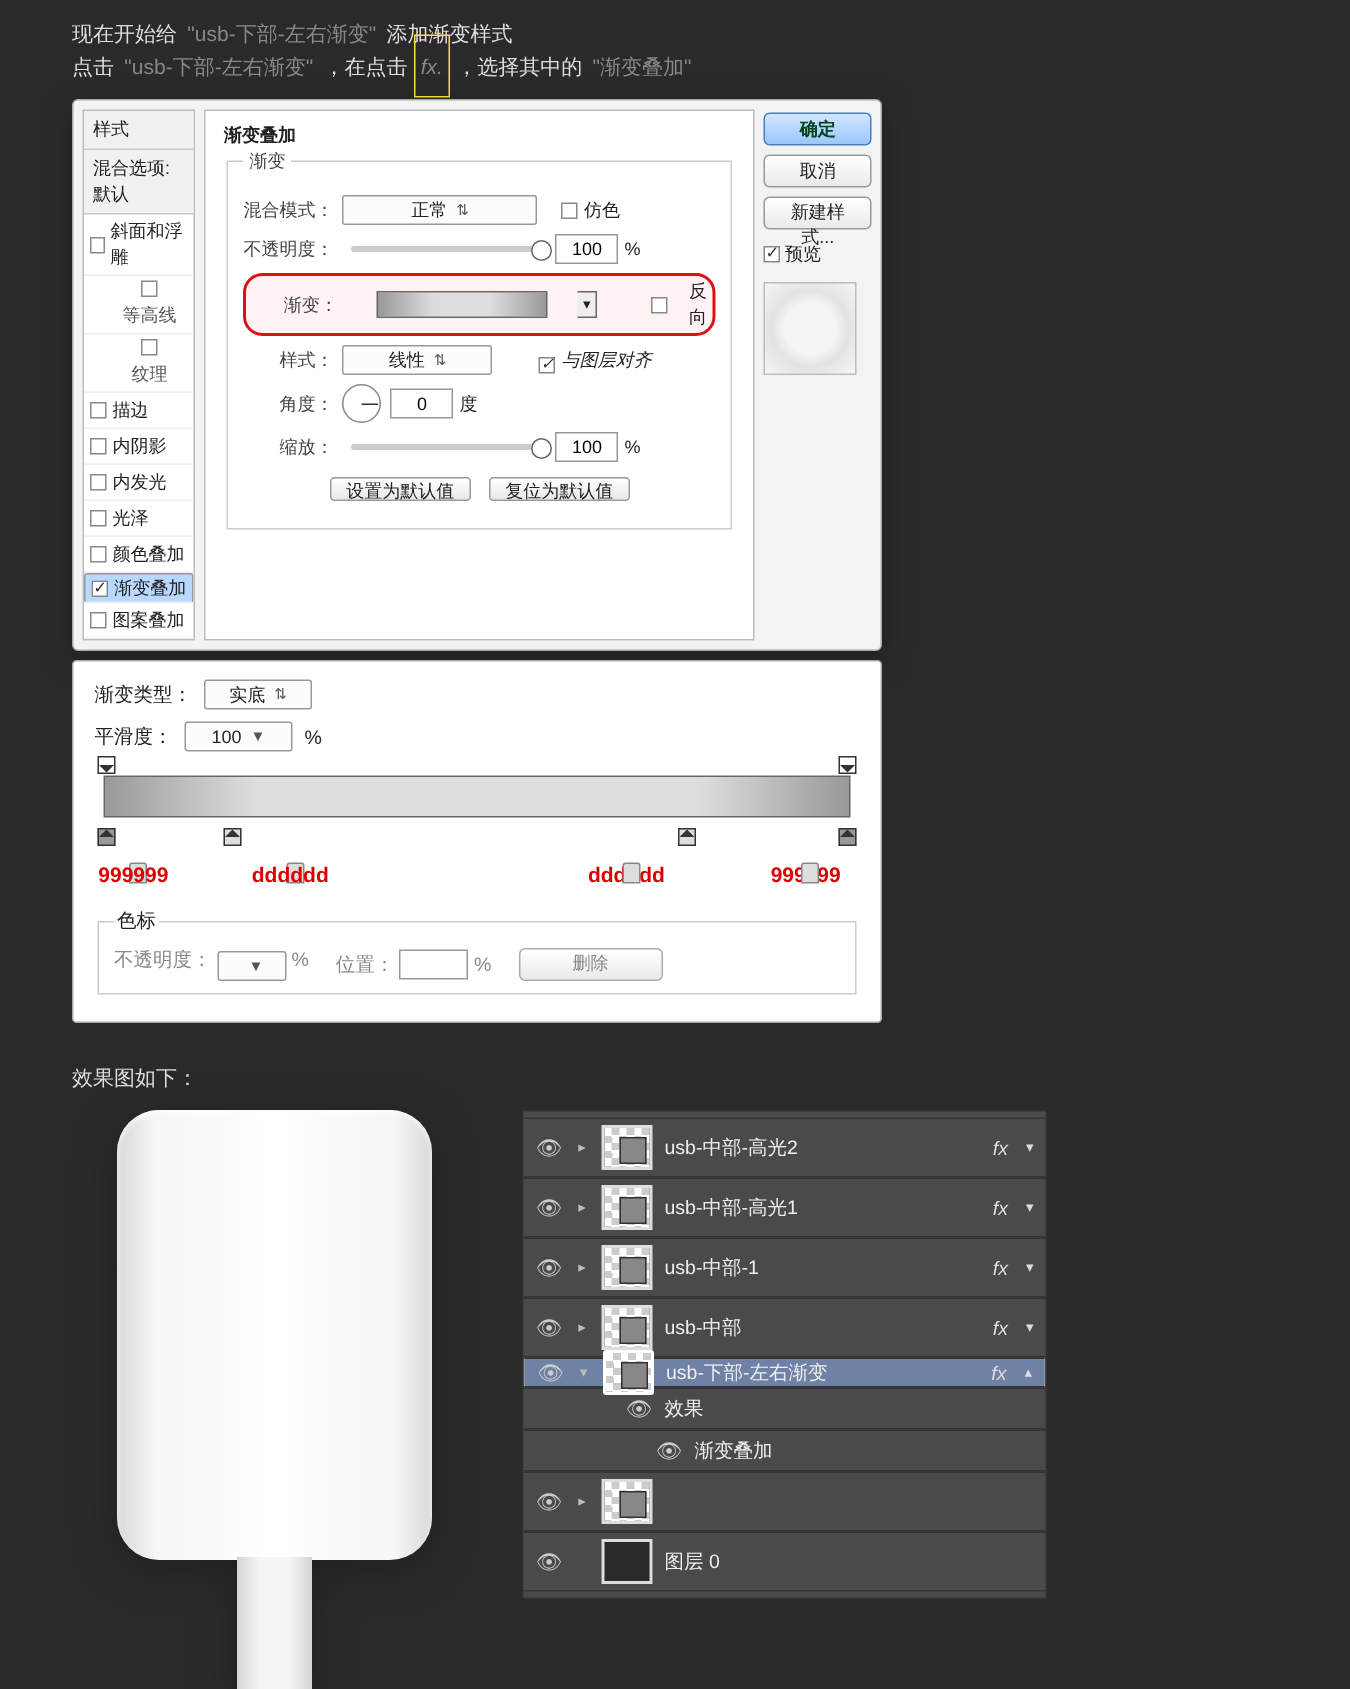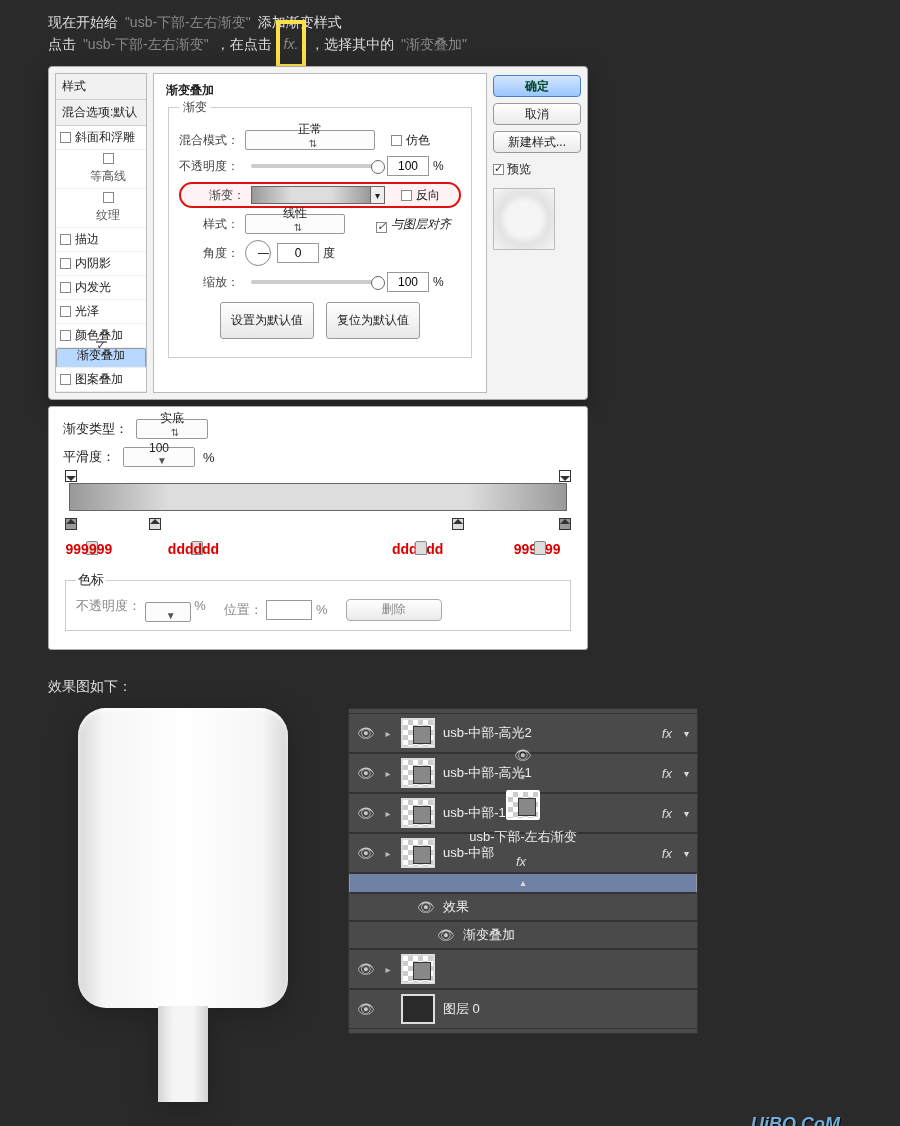--- a/index.html
+++ b/index.html
@@ -54,31 +54,31 @@
     flex: 1;
     border: 1px solid #bbb;
     background: #fff;
     padding: 8px 12px 12px;
     color: #222;
   }
   .center-col fieldset { border:1px solid #ccc; padding: 8px 10px 12px; }
   .center-col legend { padding: 0 4px; color:#444; font-size:12px; }
   .frow { display:flex; align-items:center; margin: 6px 0; font-size:12px; }
   .frow .flabel { width: 60px; text-align:right; color:#444; margin-right:6px; }
-  .sel { border:1px solid #999; background:#fcfcfc; height:20px; font-size:12px; padding:0 4px; border-radius:2px; display:inline-flex; align-items:center; justify-content:flex-end;flex-direction:column; }
+  .sel { border:1px solid #999; background:#fcfcfc; height:20px; font-size:12px; padding:0 4px; border-radius:2px; display:inline-flex; align-items:center; justify-content:center; }
   .sel .arrows { font-size:10px; color:#555; margin-left:6px; }
   .num { width:42px; height:20px; border:1px solid #999; text-align:center; font-size:12px; }
   .slider { flex:1; max-width:130px; height:4px; background:#ccc; border-radius:2px; position:relative; margin:0 6px; }
   .slider::after { content:""; position:absolute; right:-4px; top:-4px; width:12px; height:12px; border-radius:50%; background:#fff; border:1px solid #666; }
-  .grad-row { border:2px solid #d11; border-radius:13px; padding:2px 4px; background:rgba(255,0,0,.05); }
+  .grad-row { border:2px solid #d11; border-radius:13px; padding:2px 4px; background:rgba(255,0,0,.05);gap:20px; }
   .grad-bar { width:120px; height:18px; border:1px solid #666; background:linear-gradient(90deg,#999,#ddd,#ddd,#999); display:inline-block; }
   .grad-drop { width:14px; height:18px; border:1px solid #666; border-left:none; background:#eee; display:inline-flex; align-items:center; justify-content:center; font-size:10px; }
   .angle-dial { width:26px; height:26px; border:1px solid #888; border-radius:50%; display:inline-block; margin-right:6px; position:relative; }
   .angle-dial::after { content:""; position:absolute; top:50%; left:50%; width:11px; height:1px; background:#333; transform-origin:left; }
-  .btn-sm { height:37px; border:1px solid #999; background:linear-gradient(#fff,#e8e8e8); border-radius:3px; font-size:12px; padding:0 10px; color:#222;text-align:right; }
+  .btn-sm { height:16px; border:1px solid #999; background:linear-gradient(#fff,#e8e8e8); border-radius:3px; font-size:12px; padding:0 10px; color:#222;text-align:right; }
 
   .right-col { width:88px; display:flex; flex-direction:column; gap:6px; align-items:stretch; padding-top:2px; }
   .btn-blue { height:22px; border:1px solid #4a7ec2; background:linear-gradient(#d3e6ff,#9bc6ff); border-radius:4px; font-size:12px; color:#042; font-weight:bold; }
   .btn-gray { height:22px; border:1px solid #999; background:linear-gradient(#fff,#eaeaea); border-radius:4px; font-size:12px; color:#222; }
   .preview-sw { width:62px; height:62px; border:1px solid #bbb; background:radial-gradient(circle at 50% 50%, #f5f5f5 40%, #e3e3e3 60%, #f5f5f5 100%); margin-top:4px; }
   .rc-check { display:flex; align-items:center; gap:3px; font-size:12px; color:#222; margin-top:2px; }
 
   
   .grad-editor {
     width:540px; margin-top:6px; background:#fff; border:1px solid #aaa; border-radius:3px; padding:12px 14px 18px;
@@ -152,21 +152,21 @@
   <div class="intro">
     <p>
       <span>现在开始给</span>
       <span class="ghost">"usb-下部-左右渐变"</span>
       <span>添加渐变样式</span>
     </p>
     <p>
       <span>点击</span>
       <span class="ghost">"usb-下部-左右渐变"</span>
       <span>，在点击</span>
-      <span class="ghost" style="font-style:italic;border:4px solid #fde047;padding:12px 4px;margin-top:24px;">fx.</span>
+      <span class="ghost" style="font-style:italic;border:1px solid #fde047;padding:12px 4px;margin-top:24px;">fx.</span>
       <span>，选择其中的</span>
       <span class="ghost">"渐变叠加"</span>
     </p>
   </div>
 
   <div class="top-row">
     <div>
 
       <div class="dlg">
         <div class="dlg-body">

